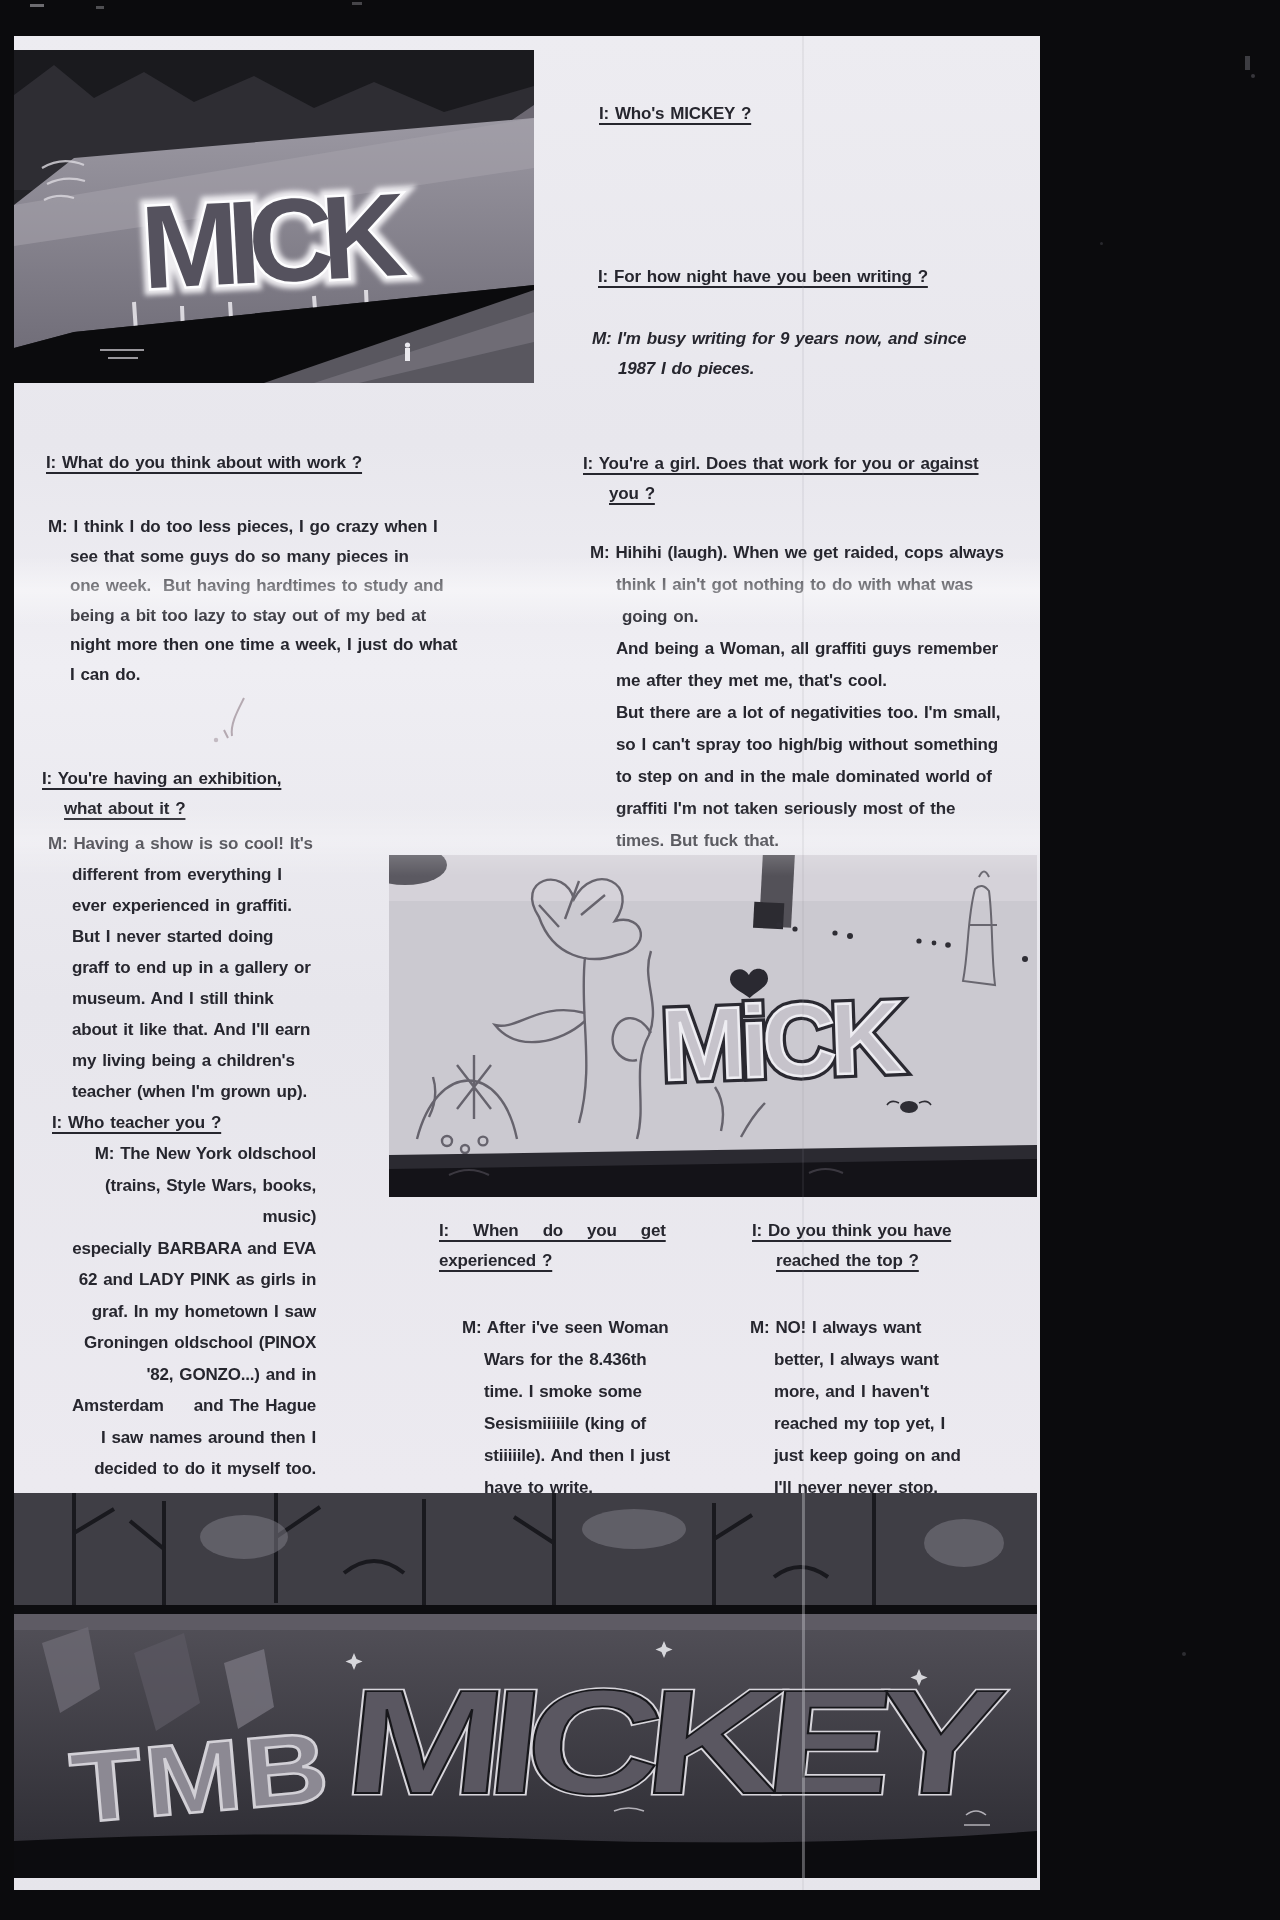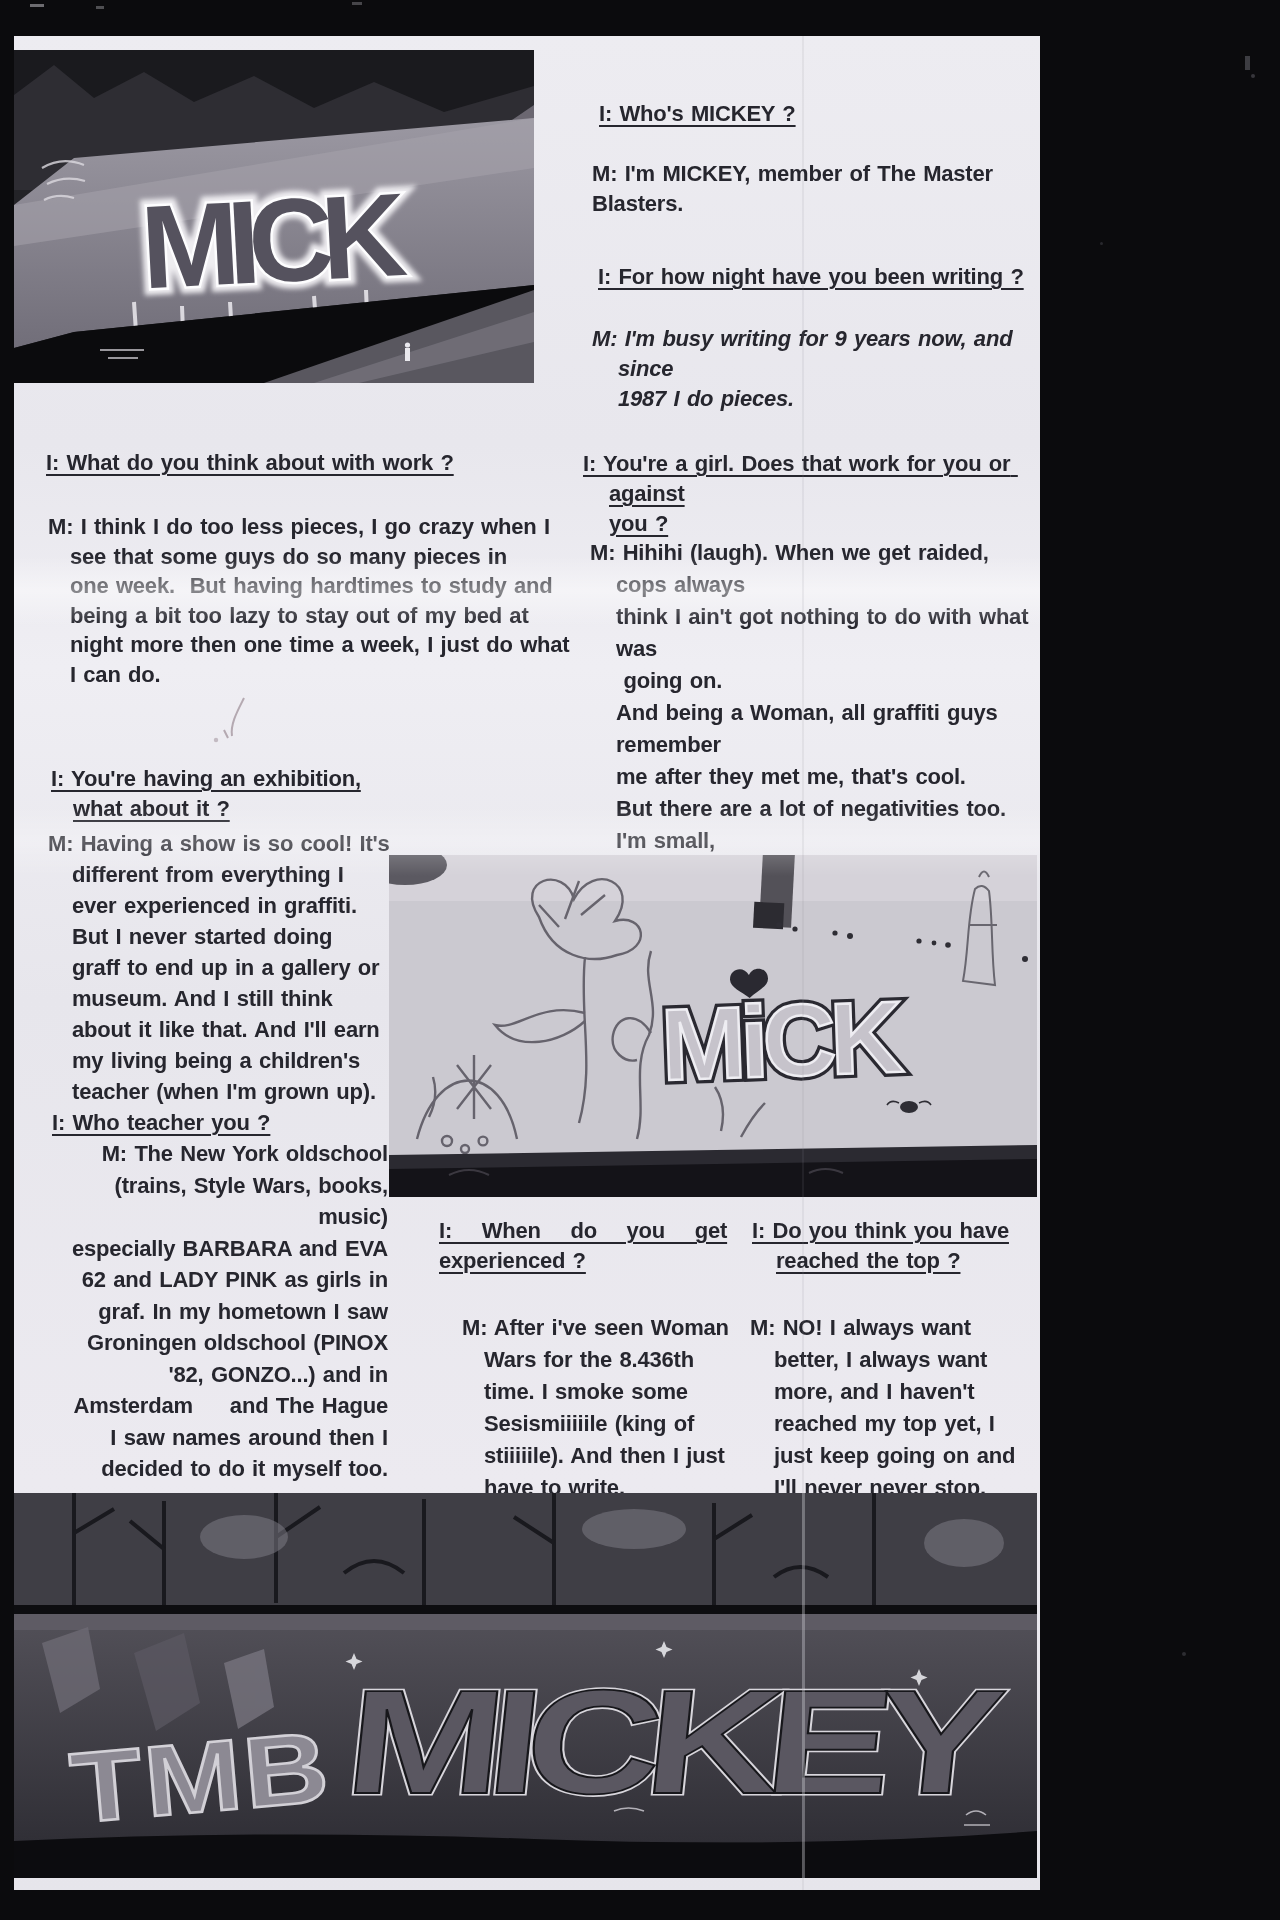--- a/index.html
+++ b/index.html
@@ -6,21 +6,21 @@
   body{
     width:1280px;height:1920px;position:relative;overflow:hidden;
     background:#0b0b0d;
     font-family:"Liberation Sans",sans-serif;
   }
   .page{
     position:absolute;left:14px;top:36px;width:1026px;height:1854px;
     background:linear-gradient(180deg,#edecf1 0%,#e8e7ed 22%,#efeef3 34%,#e7e6ec 52%,#eceaf0 78%,#e6e5eb 100%);
   }
   .q,.a{
-    position:absolute;color:#26262e;font-weight:700;font-size:22px;
+    position:absolute;color:#26262e;font-weight:700;font-size:17px;
     line-height:30px;letter-spacing:-0.2px;word-spacing:1.5px;
     white-space:pre-wrap;
   }
   .q{
     text-decoration:underline;
     text-decoration-thickness:2px;
     text-underline-offset:4px;
   }
   .photo{position:absolute;overflow:hidden;}
   .photo svg{display:block;}
@@ -73,40 +73,39 @@
         <path d="M86,300 h44 M94,308 h30"></path>
       </g>
       <g>
         <rect x="391" y="298" width="5" height="13" fill="#e9e8ed"></rect>
         <circle cx="393.5" cy="295" r="2.6" fill="#e9e8ed"></circle>
       </g>
     </svg>
   </div>
 
   <div class="q" style="left:585px;top:63px;">I: Who's MICKEY ?</div>
-  <div class="a" style="left:578px;top:123px;">M: I'm MICKEY, member of The Master Blasters.</div>
 
   <div class="q" style="left:584px;top:226px;">I: For how night have you been writing ?</div>
   <div class="a" style="left:578px;top:288px;padding-left:26px;text-indent:-26px;font-style:italic;">M: I'm busy writing for 9 years now, and since
 1987 I do pieces.</div>
 
   <div class="q" style="left:32px;top:412px;">I: What do you think about with work ?</div>
   <div class="a" style="left:34px;top:476px;padding-left:22px;text-indent:-22px;line-height:29.5px;">M: I think I do too less pieces, I go crazy when I
 see that some guys do so many pieces in
 one week.  But having hardtimes to study and
 being a bit too lazy to stay out of my bed at
 night more then one time a week, I just do what
 I can do.</div>
 
   <svg class="speck" style="left:180px;top:648px;" width="70" height="70" viewBox="0 0 70 70">
     <path d="M38,52 C36,40 44,26 50,14 M30,46 l4,8" stroke="#8d7b85" stroke-width="2" fill="none" opacity="0.6"></path>
     <circle cx="22" cy="56" r="2.2" fill="#9a8a93" opacity="0.5"></circle>
   </svg>
 
-  <div class="q" style="left:37px;top:728px;padding-left:22px;text-indent:-22px;">I: You're having an exhibition,
+  <div class="q" style="left:28px;top:728px;padding-left:22px;text-indent:-22px;">I: You're having an exhibition,
 what about it ?</div>
   <div class="a" style="left:34px;top:792px;padding-left:24px;text-indent:-24px;line-height:31px;">M: Having a show is so cool! It's
 different from everything I
 ever experienced in graffiti.
 But I never started doing
 graff to end up in a gallery or
 museum. And I still think
 about it like that. And I'll earn
 my living being a children's
 teacher (when I'm grown up).</div>

